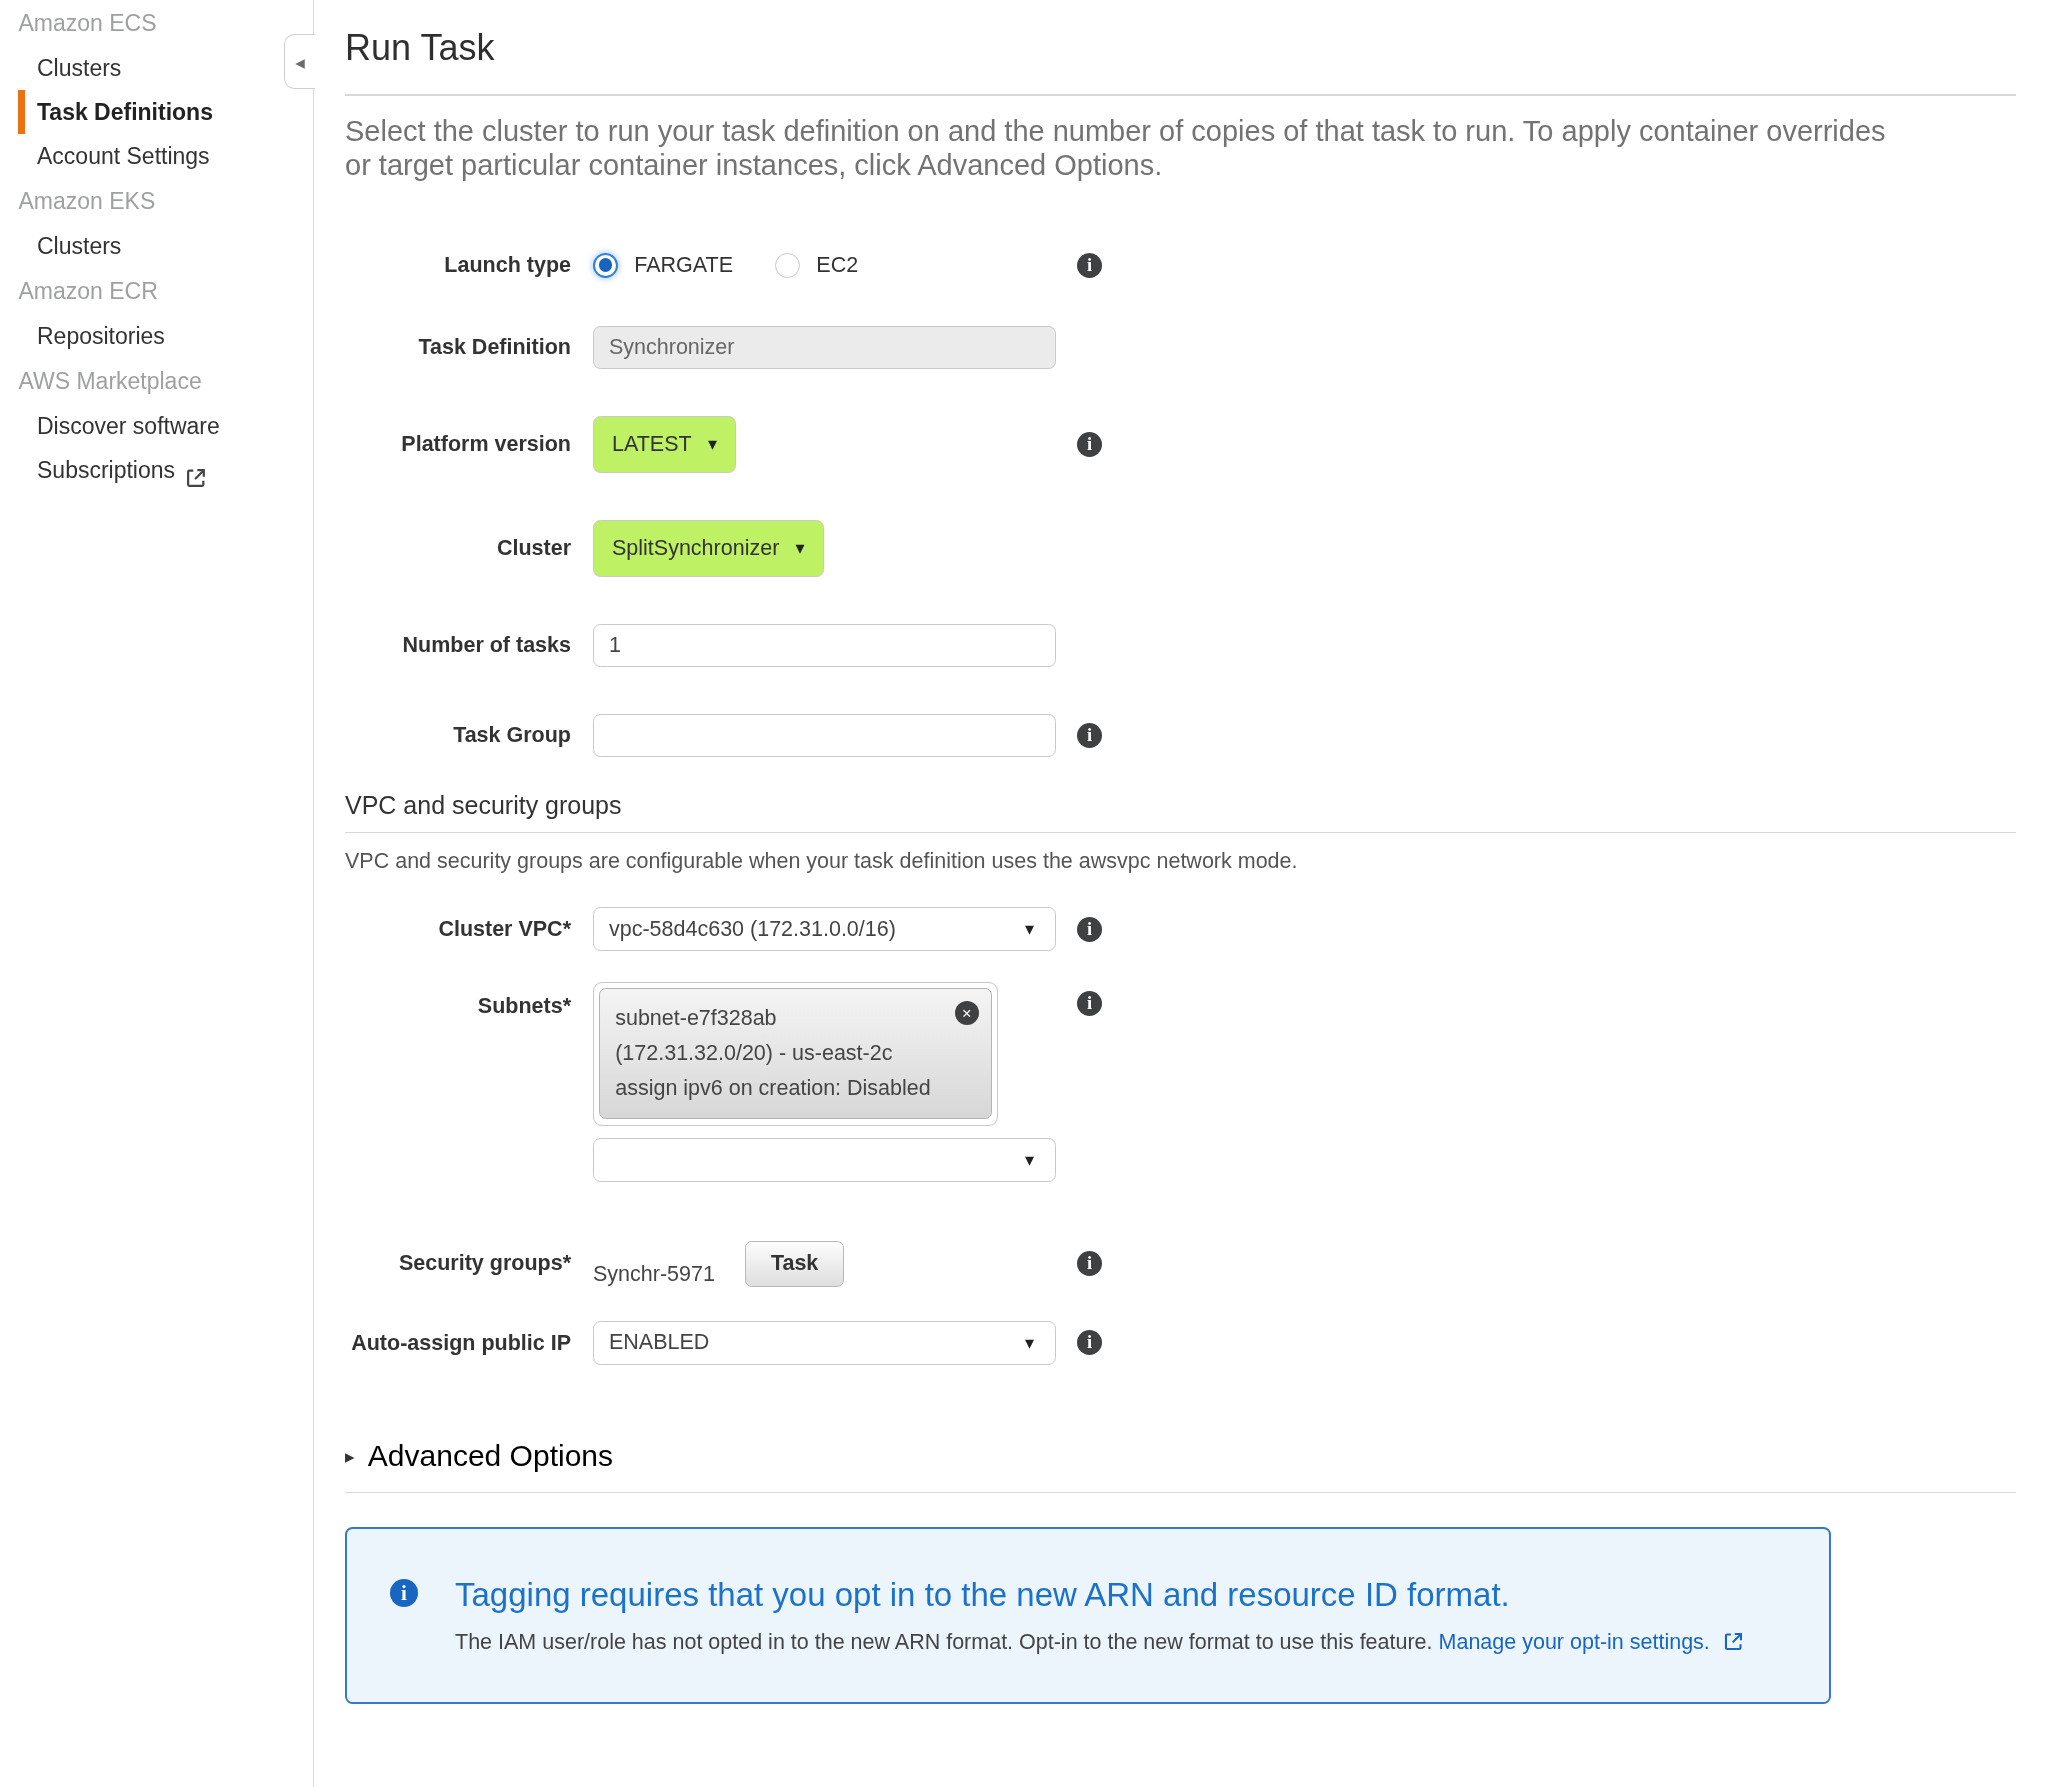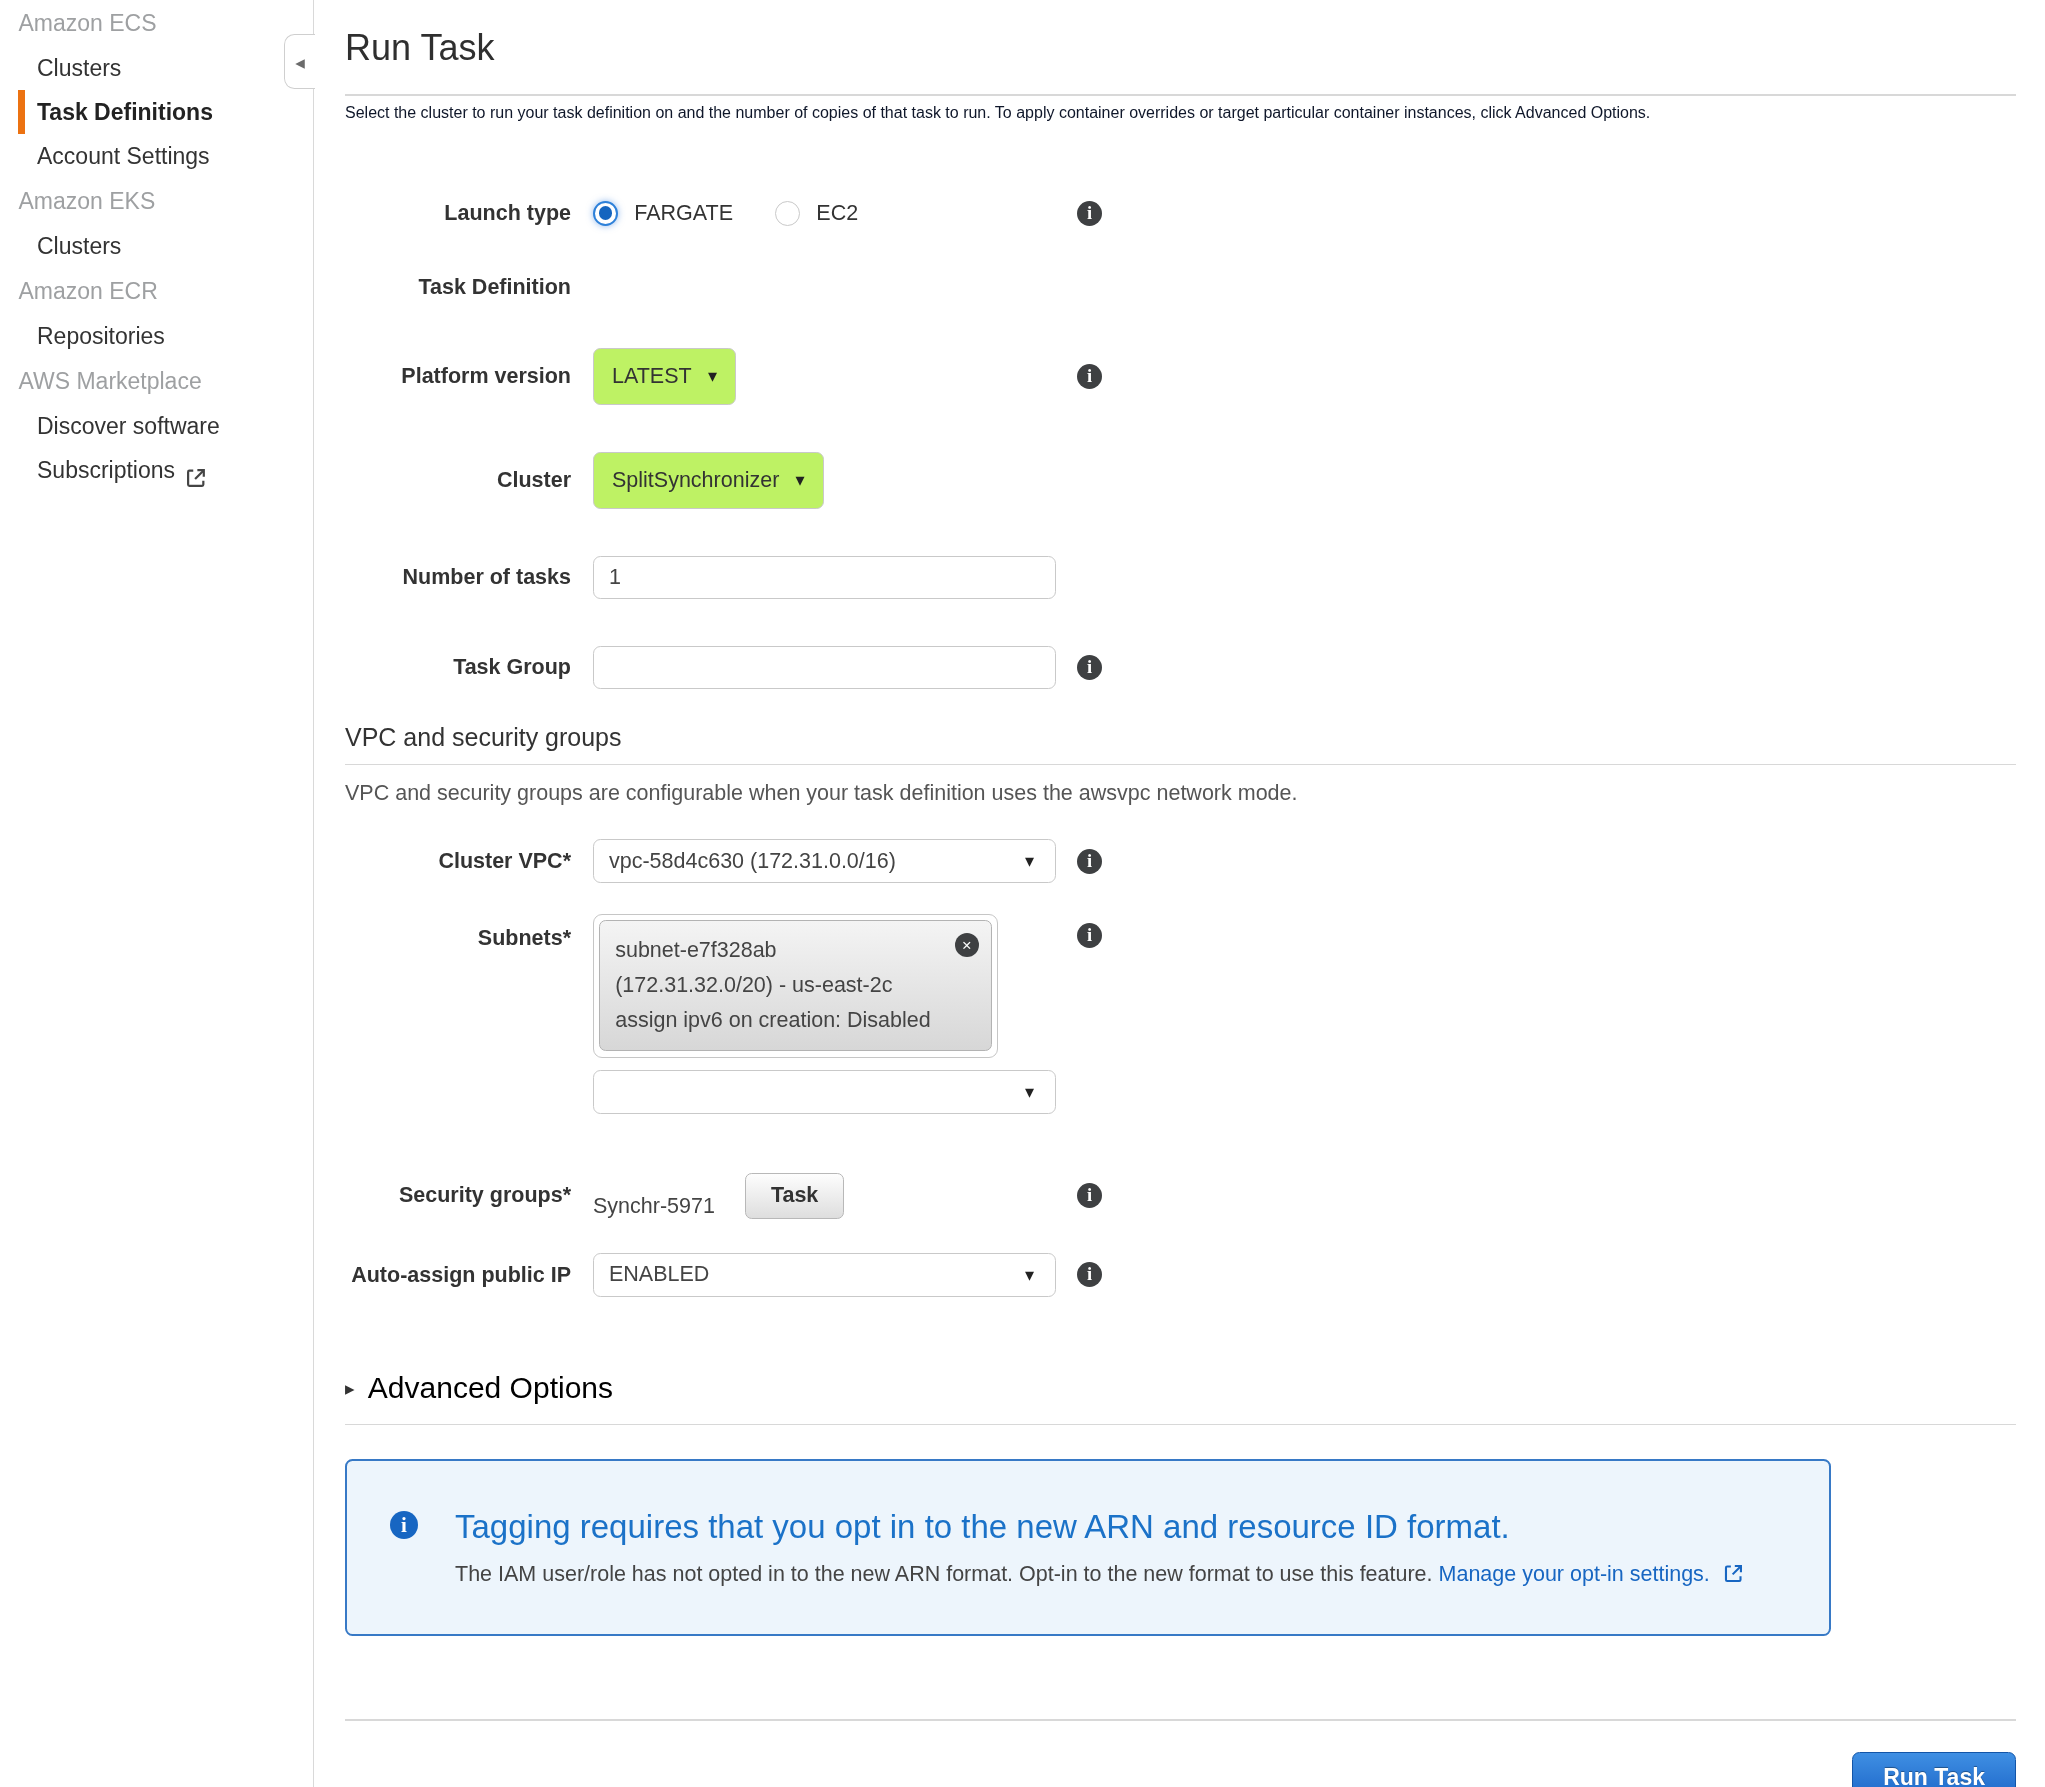--- a/index.html
+++ b/index.html
@@ -14,21 +14,21 @@
   .ext-icon { width:22px; height:22px; display:inline-block; }
 
   .collapse-tab { position:absolute; left:284px; top:34px; width:31px; height:55px; background:#fff; border:1.5px solid #CFCFCF; border-right:none; border-radius:10.4px 0 0 10.4px; display:flex; align-items:center; justify-content:center; cursor:pointer; z-index:3; }
   .collapse-tab .glyph { font-family:"DejaVu Sans", sans-serif; font-size:19px; color:#6b6b6b; }
 
   
   .main { flex:1; padding:27px 30px 0 31px; }
   .page-title { font-size:36px; font-weight:400; color:#2f2f2f; }
   .rule { height:1.5px; background:#D8D8D8; border:none; width:100%; }
   .rule.title-rule { margin-top:25px; }
-  .page-desc { font-size:16px; line-height:34px; color:#0f172a; max-width:1545px; }
+  .page-desc { margin-top:18px; font-size:29px; line-height:34px; color:#737373; max-width:1545px; }
 
   
   .frow { display:flex; align-items:center; }
   .flabel { width:226px; flex-shrink:0; text-align:right; margin-right:22px; font-size:21.5px; font-weight:bold; color:#333; line-height:27px; }
   .fcontrol { width:463px; flex-shrink:0; display:flex; align-items:flex-end; }
   .info-icon { margin-left:21px; width:25px; height:25px; border-radius:50%; background:#3E4042; color:#fff; display:flex; align-items:center; justify-content:center; font-family:"Liberation Serif", serif; font-weight:bold; font-size:18.5px; flex-shrink:0; cursor:pointer; }
 
   .row-launch { margin-top:70px; }
   .radio { width:25px; height:25px; border-radius:50%; border:1.5px solid #C9C9C9; background:#fff; display:inline-flex; align-items:center; justify-content:center; cursor:pointer; flex-shrink:0; }
   .radio.selected { border:2.2px solid #2E81D9; box-shadow:0 0 7.4px rgba(60,130,220,.55); }
@@ -147,20 +147,23 @@
         <span class="radio-label">FARGATE</span>
         <span class="radio-gap"></span>
         <span class="radio"></span>
         <span class="radio-label">EC2</span>
       </div>
       <span class="info-icon">i</span>
     </div>
 
     <div class="frow row-std">
       <div class="flabel">Task Definition</div>
+      <div class="fcontrol">
+        <input class="text-input" disabled="" value="Synchronizer" style="">
+      </div>
     </div>
 
     <div class="frow row-std">
       <div class="flabel">Platform version</div>
       <div class="fcontrol">
         <span class="drop-btn">
           <span>LATEST</span>
           <span class="caret">▾</span>
         </span>
       </div>

